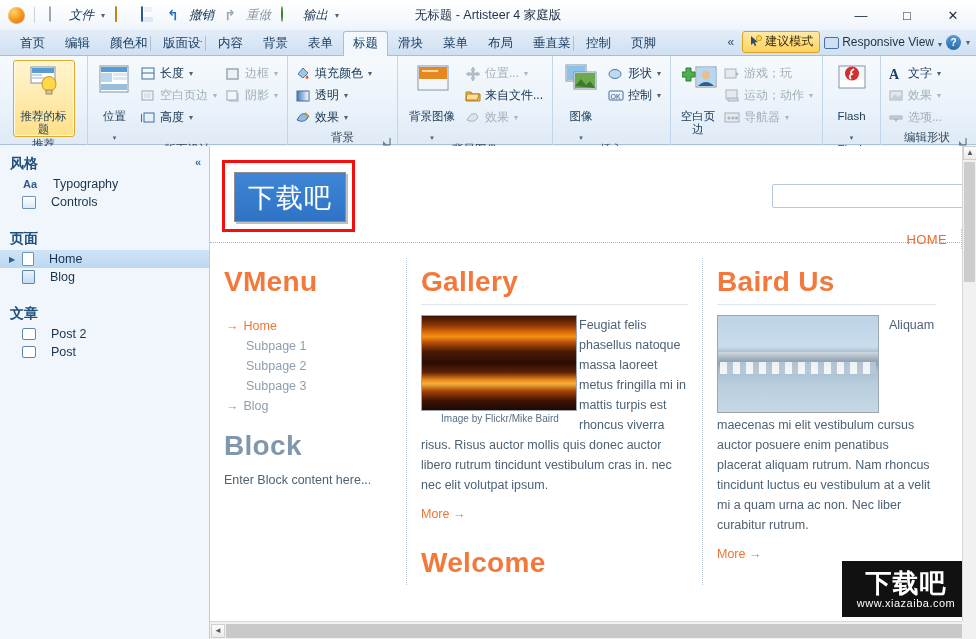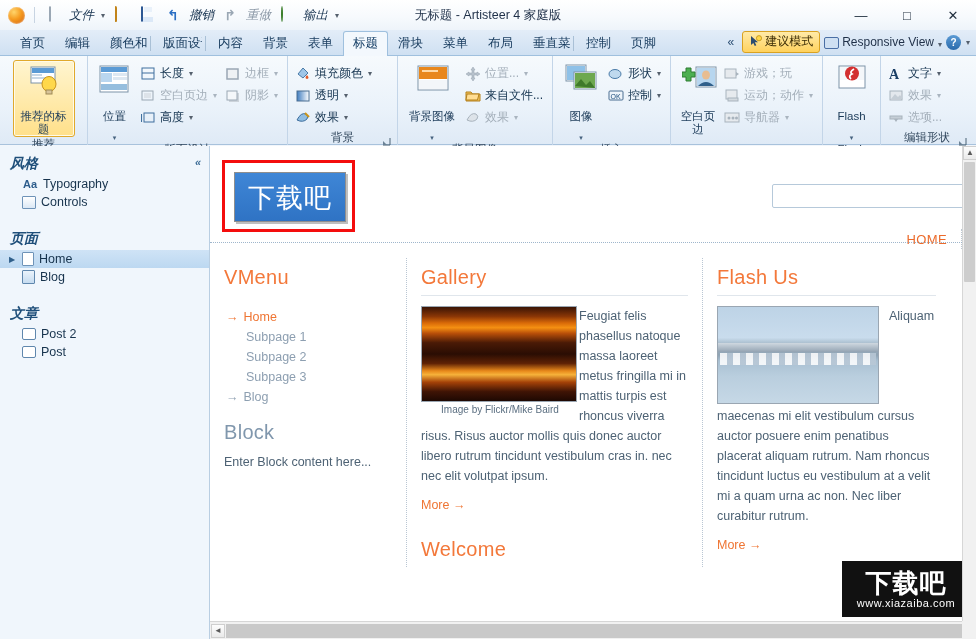--- a/index.html
+++ b/index.html
@@ -91,23 +91,23 @@
      border:1px solid transparent; border-radius:2px; white-space:nowrap;}
   .smallbtn .t { font-size:12px; color:#14334f; }
   .smallbtn.disabled .t { color:#a3aeb9; }
   .smallbtn.disabled .caret { color:#a9b4bf; }
   .ico16 { width:16px;height:16px;flex:0 0 16px; position:relative;}
 
   
   .main { position:absolute; left:0; top:146px; right:0; bottom:0; display:flex; }
   .sidebar { width:210px; background:#f0f6fc; border-right:1px solid #b9cee2; position:relative;
      padding:4px 0 0 0; overflow:hidden;}
-  .sb-head { font-size:14px; font-weight:bold; color:#1f4f7a; padding:5px 8px 2px 10px; position:relative;font-style:italic;}
+  .sb-head { font-size:14px; font-weight:bold; color:#1f4f7a; padding:5px 8px 2px 10px; position:relative;}
   .sb-collapse { position:absolute; right:8px; top:6px; font-size:11px; color:#3c6c96; cursor:default;}
-  .sb-item { display:flex; align-items:center; gap:5px; padding:2px 8px 2px 22px; font-size:12.5px;
+  .sb-item { display:flex; align-items:center; gap:15px; padding:2px 8px 2px 22px; font-size:12.5px;
      color:#17334d; cursor:default; position:relative; height:18px;}
   .sb-item.sel { background:linear-gradient(#cfe3f6,#bcd8f1); }
   .sb-item .exp { position:absolute; left:9px; font-size:8px; color:#2f5f8a;}
   .sb-gap { height:14px; }
   .ico-aa { font-size:11px; font-weight:bold; color:#2d5d8c; width:16px; text-align:center;}
   .ico-ctrl { width:14px;height:13px;background:linear-gradient(#ffffff,#dbe8f5);border:1px solid #6e93b8;border-radius:1px;}
   .ico-page { width:12px;height:14px;background:#fff;border:1px solid #6e93b8;border-radius:1px;}
   .ico-blog { width:13px;height:14px;background:linear-gradient(#eaf3fb,#c6dcf0);border:1px solid #5f87ad;border-radius:1px;}
   .ico-post { width:14px;height:12px;background:#fff;border:1px solid #5f87ad;border-radius:2px;}
 
@@ -127,21 +127,21 @@
   .navrow { position:absolute; right:0; top:80px; height:26px; display:flex; align-items:center;}
   .navitem { font-size:13px; color:#ec6a2a; padding:0 14px; letter-spacing:.4px; cursor:default;}
   .navdiv { width:0; height:20px; border-left:1px dotted #bdc8d2; }
   .dots-h { position:absolute; left:0; right:0; top:96px; height:0; border-top:1px dotted #9fb6cc; }
 
   .cols { display:flex; padding:14px 0 0 0; }
   .col { padding:0 14px; position:relative; }
   .col-v { width:196px; }
   .col-g { width:296px; border-left:1px dotted #b9c6d3; }
   .col-f { width:248px; border-left:1px dotted #b9c6d3; }
-  .sect-title { font-size:20px; color:#f3783a; font-weight:normal; margin:8px 0 6px; letter-spacing:.3px;}
+  .sect-title { font-size:28px; color:#f3783a; font-weight:bold; margin:8px 0 6px; letter-spacing:.3px;}
   .sect-title.muted { color:#8097ad; }
   .rule { height:1px; background:#e0e6ec; margin:2px 0 10px; }
   .vm-link { font-size:12.5px; color:#ef7533; padding:3px 0 3px 2px;}
   .vm-link .ar { margin-right:5px; }
   .vm-sub { font-size:12.5px; color:#8d9fb1; padding:3px 0 3px 22px;}
   .vm-link.blog { color:#8d9fb1; }
   .body-txt { font-size:12.5px; color:#4d6274; line-height:20px; }
   .cap-txt { font-size:10px; color:#5a6e80; text-align:center; margin-top:3px;}
   .more { font-size:12.5px; color:#ef7533; margin-top:12px; display:inline-block;}
 
@@ -737,21 +737,21 @@
                 <div class="thumb-sunset"></div>
                 <div class="cap-txt">Image by Flickr/Mike Baird</div>
               </div>
               <div class="body-txt">Feugiat felis phasellus natoque massa laoreet metus fringilla mi in mattis turpis est rhoncus viverra risus. Risus auctor mollis quis donec auctor libero rutrum tincidunt vestibulum cras in. nec nec elit volutpat ipsum.</div>
             </div>
             <a class="more">More →</a>
             <div class="sect-title" style="margin-top:26px">Welcome</div>
           </div>
 
           <div class="col col-f">
-            <div class="sect-title">Flash Us</div>
+            <div class="sect-title">Baird Us</div>
             <div class="rule"></div>
             <div class="clearfix">
               <div class="thumb-harbor">
                 <div class="harbor-bridge"></div>
                 <div class="harbor-boats"></div>
               </div>
               <div class="body-txt">Aliquam maecenas mi elit vestibulum cursus auctor posuere enim penatibus placerat aliquam rutrum. Nam rhoncus tincidunt luctus eu vestibulum at a velit mi a quam urna ac non. Nec liber curabitur rutrum.</div>
             </div>
             <a class="more">More →</a>
           </div>

